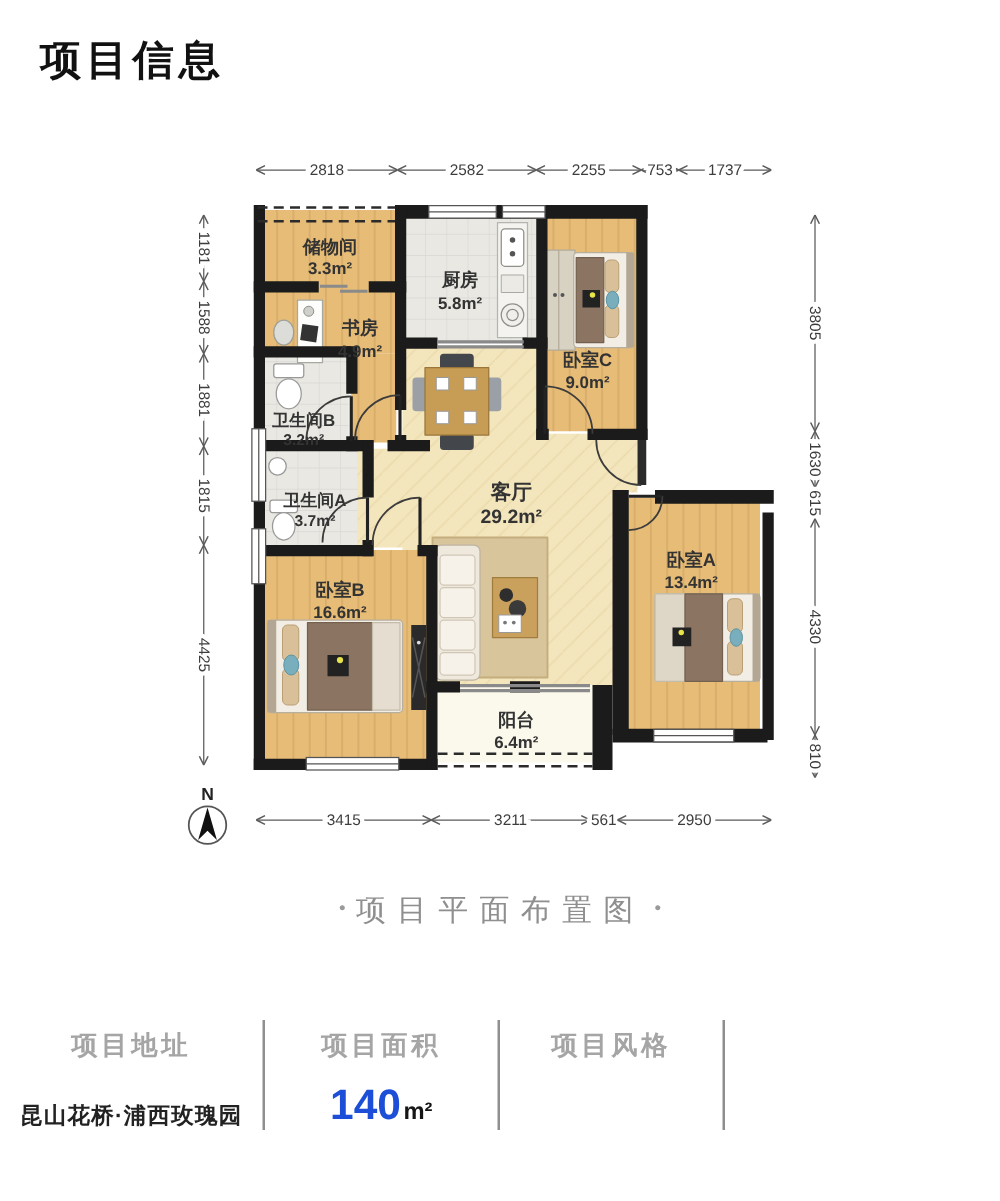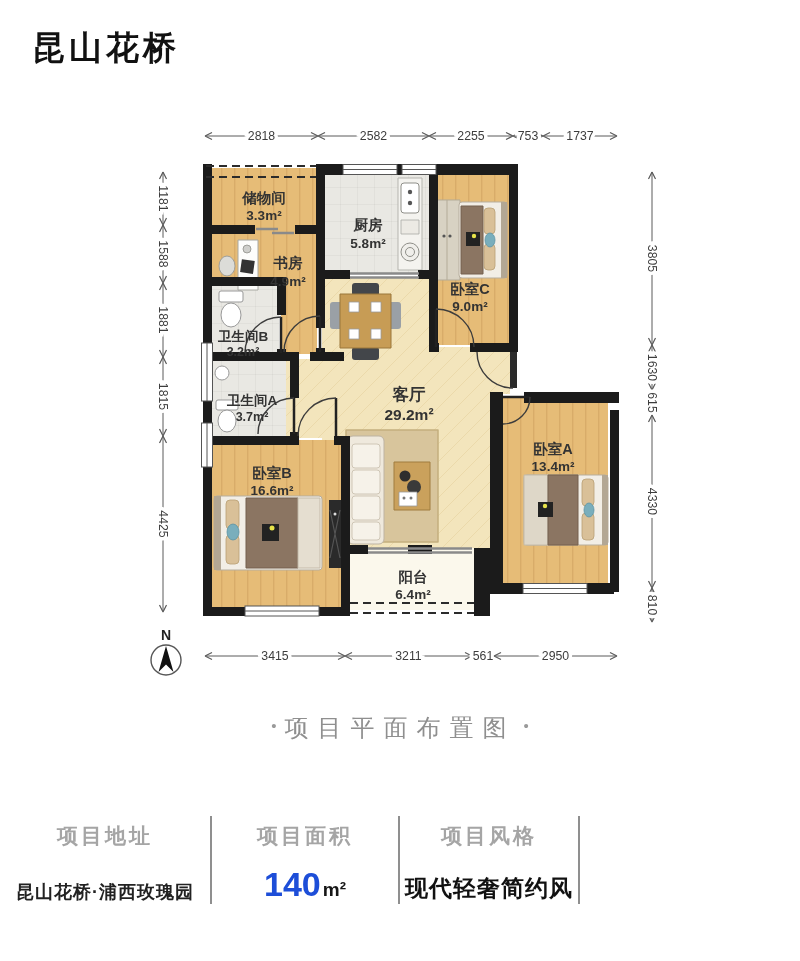--- a/index.html
+++ b/index.html
@@ -29,21 +29,21 @@
   .fcol-label{font-size:21px;color:#a5a5a5;font-weight:700;letter-spacing:3px;}
   .fcol-value{font-size:18px;color:#222;font-weight:700;letter-spacing:1px;text-align:right;}
   .fcol-value.big{font-size:23px;color:#111;letter-spacing:1px;}
   .area-num{font-size:34px;font-weight:600;color:#1d4ed8;}
   .area-unit{font-size:19px;font-weight:600;color:#161616;margin-left:2px;}
   svg text{user-select:none;}
 </style>
 </head>
 <body>
 
-<div class="page-title">昆山花桥</div>
+<div class="page-title">项目信息</div>
 
 <div class="plan-wrap">
 <svg id="plan-svg" width="800" height="700" viewBox="0 0 800 700">
   <defs>
     <pattern id="wood" width="13" height="13" patternUnits="userSpaceOnUse">
       <rect width="13" height="13" fill="#e6bc77"></rect>
       <rect x="0" y="0" width="1.4" height="13" fill="rgba(140,90,30,0.16)"></rect>
     </pattern>
     <pattern id="tile" width="17" height="17" patternUnits="userSpaceOnUse">
       <rect width="17" height="17" fill="#e9e8e3"></rect>
@@ -381,15 +381,14 @@
     <div class="fcol-value">昆山花桥·浦西玫瑰园</div>
   </div>
   <div class="fcol c2 b">
     <div class="fcol-label">项目面积</div>
     <div>
       <span class="area-num">140</span><span class="area-unit">m²</span>
     </div>
   </div>
   <div class="fcol c3 b">
     <div class="fcol-label">项目风格</div>
-    <div class="fcol-value big">现代轻奢简约风</div>
   </div>
 </div>
 
 </body></html>

